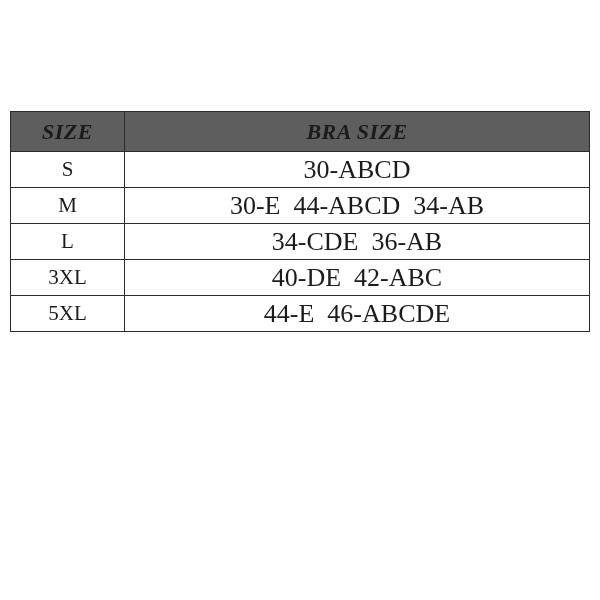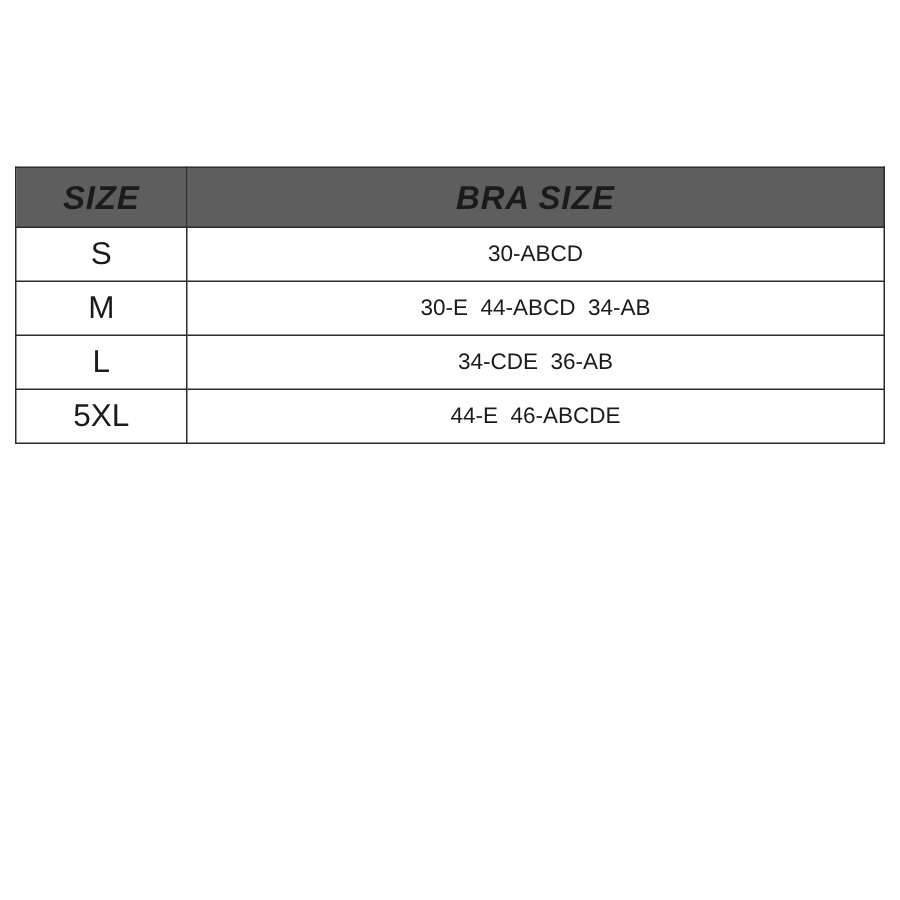--- a/index.html
+++ b/index.html
@@ -24,20 +24,21 @@
     position: absolute;
     left: 10px;
     top: 111px;
     width: 580px;
   }
   table.size-chart {
     border-collapse: collapse;
     width: 580px;
     table-layout: fixed;
     background: #ffffff;
+    font-family: Liberation Serif, serif;
   }
   table.size-chart th,
   table.size-chart td {
     border: 1px solid #2b2b2b;
     text-align: center;
     vertical-align: middle;
     color: #1b1b1b;
   }
   thead th {
     background: #5e5e5e;
@@ -57,21 +58,21 @@
     height: 35px;
     padding: 0;
     font-size: 21px;
     font-weight: 400;
   }
   tbody td.col-size {
     width: 113px;
     font-size: 21px;
   }
   tbody td.col-bra {
-    font-size: 15px;
+    font-size: 26px;
     white-space: pre;
   }
 </style>
 </head>
 <body>
 
 <div class="page">
   <div class="table-wrap">
     <table class="size-chart">
       <thead>
@@ -87,19 +88,23 @@
         </tr>
         <tr>
           <td class="col-size">M</td>
           <td class="col-bra">30-E  44-ABCD  34-AB</td>
         </tr>
         <tr>
           <td class="col-size">L</td>
           <td class="col-bra">34-CDE  36-AB</td>
         </tr>
         <tr>
+          <td class="col-size">3XL</td>
+          <td class="col-bra">40-DE  42-ABC</td>
+        </tr>
+        <tr>
           <td class="col-size">5XL</td>
           <td class="col-bra">44-E  46-ABCDE</td>
         </tr>
       </tbody>
     </table>
   </div>
 </div>
 
 </body></html>

